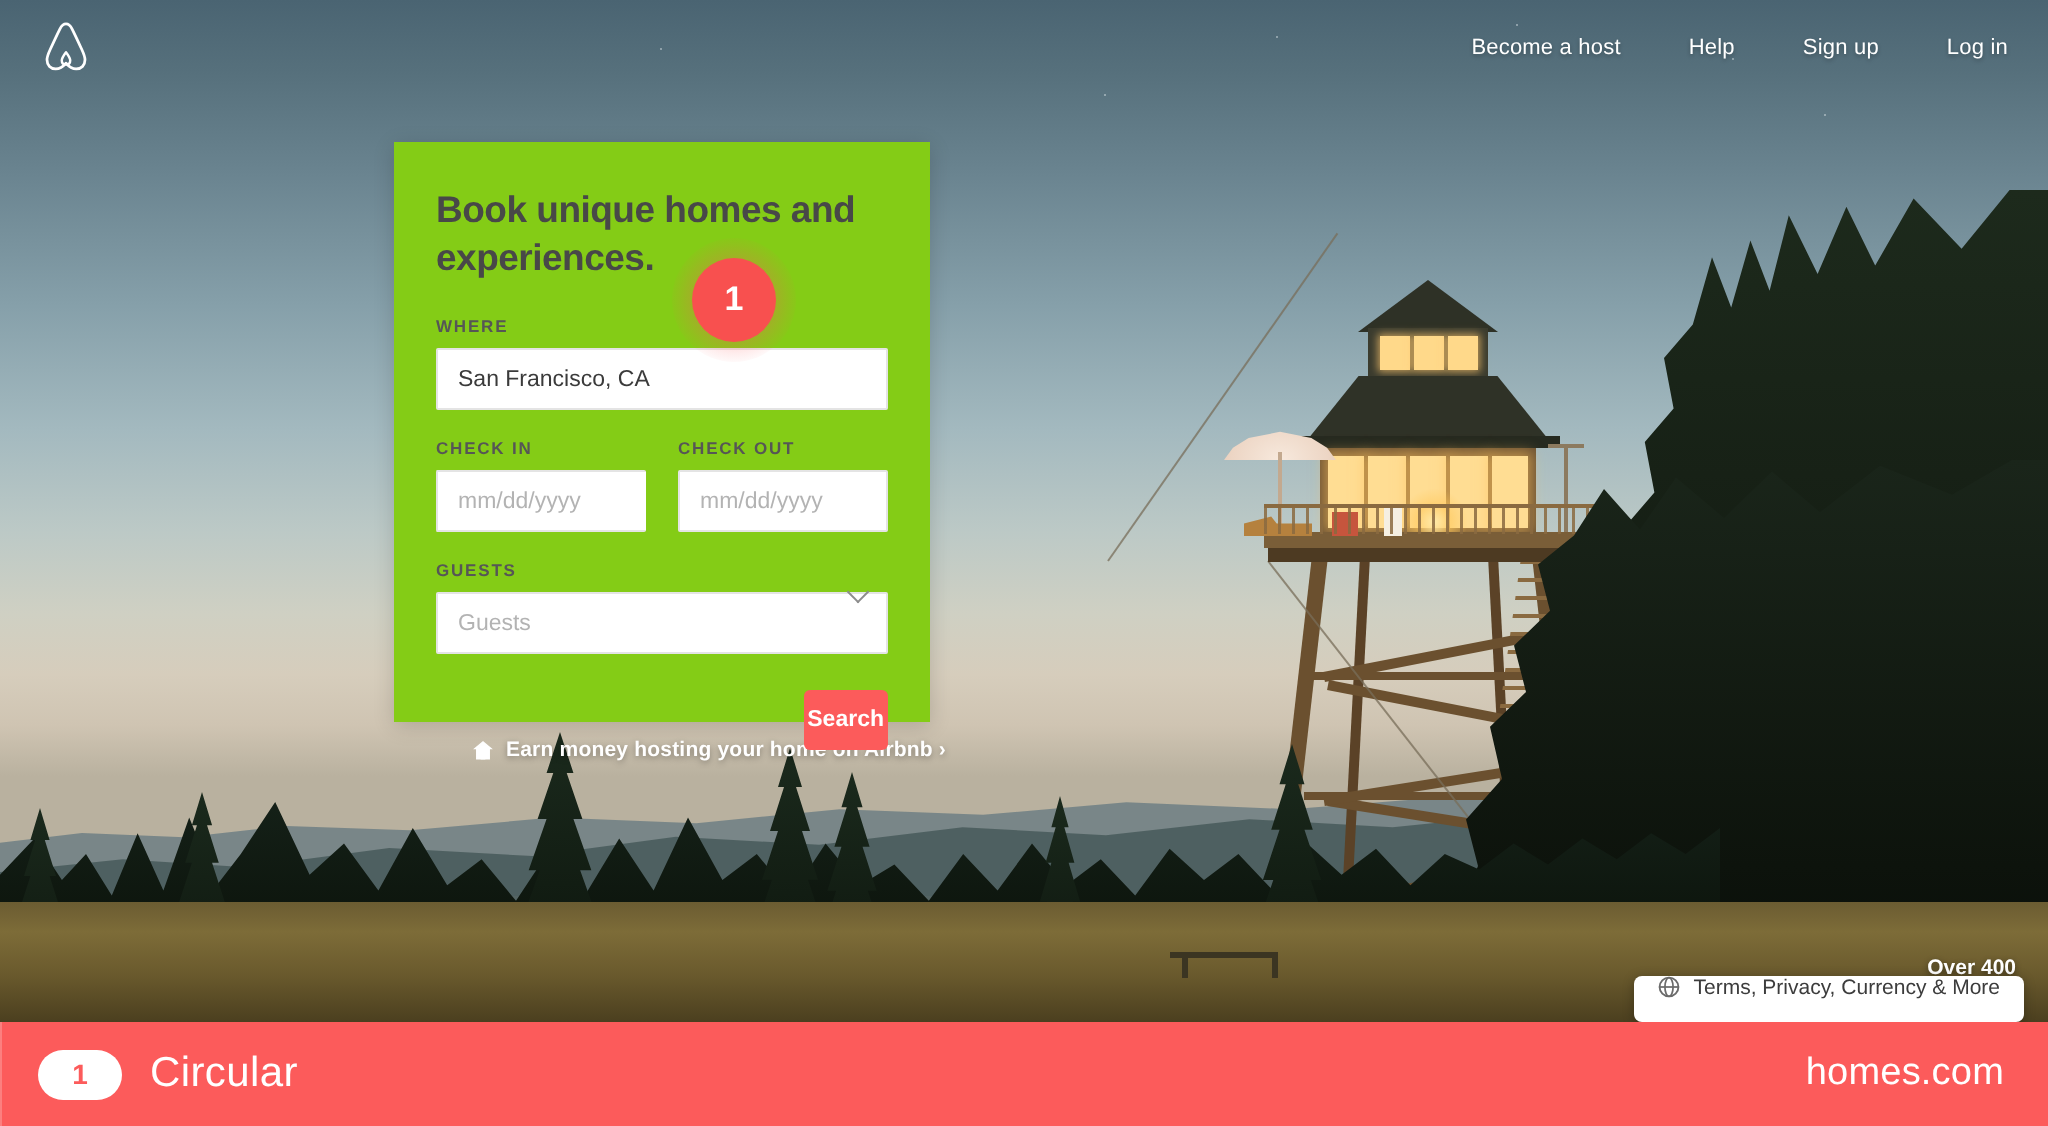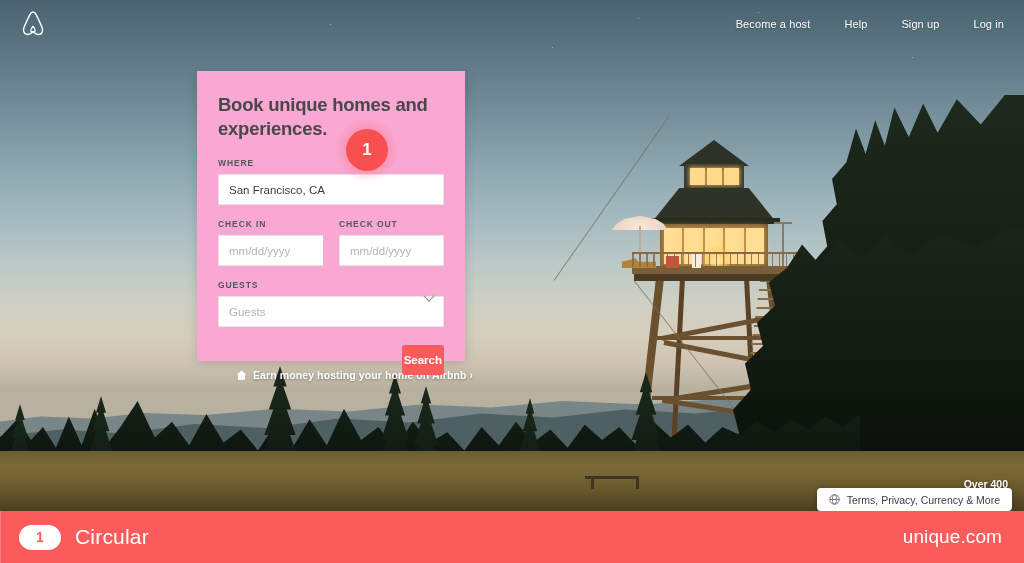--- a/index.html
+++ b/index.html
@@ -202,21 +202,21 @@
   .belo { width:26px; height:28px; display:block; }
   .navlinks { display:flex; align-items:center; gap:34px; }
   .navlink {
     color:#fff; font-size:11px; letter-spacing:.1px; text-decoration:none;
     text-shadow:0 1px 2px rgba(0,0,0,.28); white-space:nowrap; cursor:pointer;
   }
 
   
   .card {
     position:absolute; left:197px; top:71px; width:268px; height:290px;
-    background:#f9a8d4; box-shadow:0 2px 10px rgba(0,0,0,.16); z-index:5;
+    background:#84cc16; box-shadow:0 2px 10px rgba(0,0,0,.16); z-index:5;
     padding:22px 21px 0 21px;
   }
   .card h1 {
     font-size:18.5px; line-height:1.3; color:#484848; font-weight:bold;
     letter-spacing:-.25px; margin-bottom:17px;
   }
   .fieldlabel {
     font-size:8.5px; font-weight:bold; letter-spacing:.9px;
     color:#565656; margin-bottom:6px; display:block;
   }
@@ -271,21 +271,21 @@
   }
 
   
   .over300 {
     position:absolute; right:16px; top:478px; color:#fff; font-size:10.5px;
     font-weight:bold; z-index:4; text-shadow:0 1px 3px rgba(0,0,0,.45);
   }
   .footpill {
     position:absolute; right:12px; top:488px; z-index:8;
     background:#fff; border-radius:4px; box-shadow:0 1px 6px rgba(0,0,0,.28);
-    height:23px; display:flex; align-items:center; gap:7px; padding:0 12px;
+    height:23px; display:flex; gap:7px; padding:0 12px;
   }
   .footpill span.txt { font-size:10.5px; color:#3c3c3c; white-space:nowrap; }
 
   
   .fontbar {
     position:absolute; left:0; bottom:0; width:1024px; height:52px;
     background:#fc5b5b; z-index:9; display:flex; align-items:center;
   }
   .fontbar-label {
     width:88px; text-align:center; color:#ffe2e0; font-size:10.5px;
@@ -450,16 +450,16 @@
     </svg>
     <span class="txt">Terms, Privacy, Currency &amp; More</span>
   </div>
 
   <div class="fontbar">
     <div class="divider"></div>
     <div class="fontbar-main">
       <div class="numpill">1</div>
       <div class="fontname">Circular</div>
     </div>
-    <div class="domain">unique.com</div>
+    <div class="domain">homes.com</div>
   </div>
 
 </div>
 
 </body></html>

